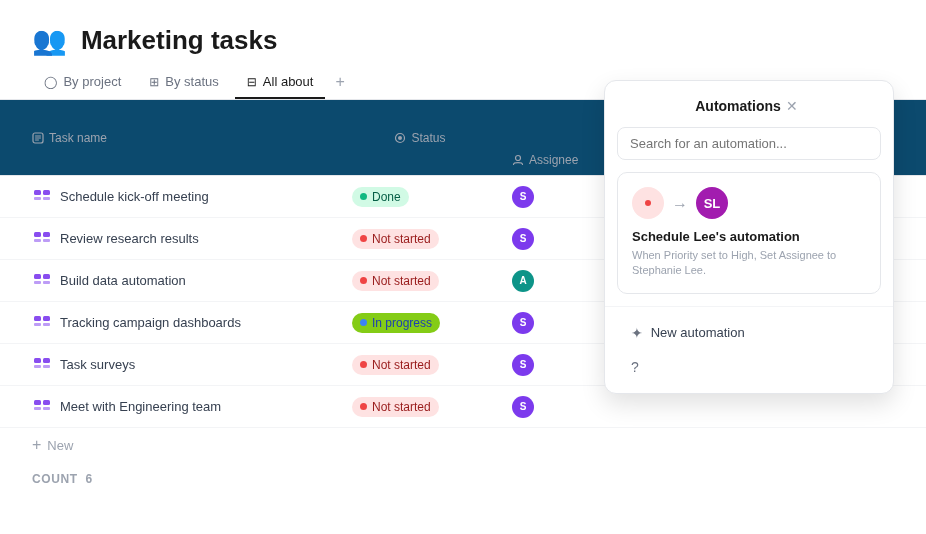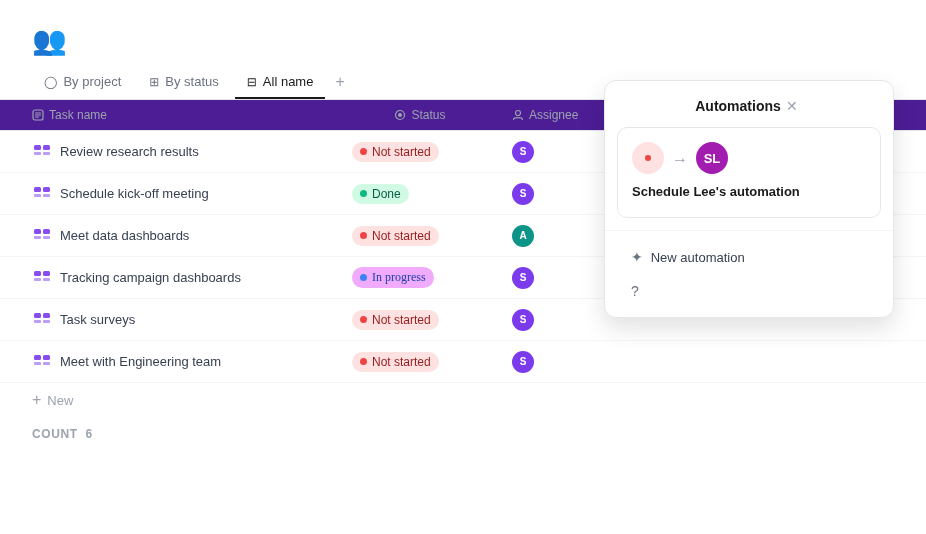--- a/index.html
+++ b/index.html
@@ -110,21 +110,21 @@
       width: 100%;
       border-collapse: collapse;
     }
     thead th {
       padding: 8px 12px;
       font-size: 12px;
       font-weight: 500;
       color: #9ca3af;
       text-align: left;
       border-bottom: 1px solid #e5e7eb;
-      background: #4c1d95;
+      background: #0c4a6e;
     }
     thead th:first-child { padding-left: 32px; width: 340px; }
     thead th:nth-child(2) { width: 160px; }
     thead th:nth-child(3) { width: 160px; }
 
     tbody tr {
       border-bottom: 1px solid #f3f4f6;
     }
     tbody td {
       padding: 9px 12px;
@@ -163,23 +163,22 @@
       background: #d1fae5;
       color: #065f46;
     }
     .status-done .status-dot { background: #10b981; }
     .status-not-started {
       background: #fee2e2;
       color: #991b1b;
     }
     .status-not-started .status-dot { background: #ef4444; }
     .status-in-progress {
-      background: #f0abfc;
+      background: #84cc16;
       color: #1e40af;
-      font-family: Liberation Serif, serif;
     }
     .status-in-progress .status-dot { background: #3b82f6; }
 
     .assignee-cell {
       display: flex;
       align-items: center;
       gap: 6px;
     }
     .avatar {
       width: 22px;
@@ -330,34 +329,35 @@
     .footer-icon {
       font-size: 14px;
       color: #6b7280;
     }
   </style>
 </head>
 <body>
 
 <div class="page-header">
   <span class="logo-icon">👥</span>
+  <h1 class="page-title">Marketing tasks</h1>
 </div>
 
 <div class="tab-bar">
   <div class="tab">
     <span class="tab-icon">◯</span>
     <span>By project</span>
   </div>
   <div class="tab">
     <span class="tab-icon">⊞</span>
     <span>By status</span>
   </div>
   <div class="tab active">
     <span class="tab-icon">⊟</span>
-    <span>All name</span>
+    <span>All about</span>
   </div>
   <div class="add-tab">+</div>
 
   <div class="toolbar-right">
     <button class="toolbar-btn">
       <svg width="14" height="14" viewBox="0 0 14 14" fill="none" xmlns="http://www.w3.org/2000/svg">
         <line x1="1" y1="3" x2="13" y2="3" stroke="#6b7280" stroke-width="1.5" stroke-linecap="round"></line>
         <line x1="3" y1="7" x2="11" y2="7" stroke="#6b7280" stroke-width="1.5" stroke-linecap="round"></line>
         <line x1="5" y1="11" x2="9" y2="11" stroke="#6b7280" stroke-width="1.5" stroke-linecap="round"></line>
       </svg>
@@ -410,21 +410,21 @@
         <th>
           <span style="display:flex;align-items:center;gap:5px;justify-content:center;">
             <svg width="12" height="12" viewBox="0 0 12 12" fill="none">
               <circle cx="6" cy="6" r="4.5" stroke="#9ca3af" stroke-width="1.2"></circle>
               <circle cx="6" cy="6" r="2" fill="#9ca3af"></circle>
             </svg>
             <span>Status</span>
           </span>
         </th>
         <th>
-          <span style="display:flex;align-items:center;gap:5px;">
+          <span style="display:flex;align-items:center;gap:5px;margin-top:45px;">
             <svg width="12" height="12" viewBox="0 0 12 12" fill="none">
               <circle cx="6" cy="4" r="2.5" stroke="#9ca3af" stroke-width="1.2"></circle>
               <path d="M1.5 10.5c0-2.5 9-2.5 9 0" stroke="#9ca3af" stroke-width="1.2" stroke-linecap="round"></path>
             </svg>
             <span>Assignee</span>
           </span>
         </th>
         <th></th>
       </tr>
     </thead>
@@ -434,75 +434,75 @@
       <td>
         <div class="task-name-cell">
           <span class="task-dot">
             <svg width="20" height="20" viewBox="0 0 20 20" fill="none">
               <rect x="2" y="5" width="7" height="5" rx="1.5" fill="#7c3aed" opacity="0.9"></rect>
               <rect x="11" y="5" width="7" height="5" rx="1.5" fill="#7c3aed" opacity="0.9"></rect>
               <rect x="2" y="12" width="7" height="3" rx="1" fill="#7c3aed" opacity="0.5"></rect>
               <rect x="11" y="12" width="7" height="3" rx="1" fill="#7c3aed" opacity="0.5"></rect>
             </svg>
           </span>
-          <span>Review research results</span>
-        </div>
-      </td>
-      <td>
-        <span class="status-badge status-not-started">
+          <span>Schedule kick-off meeting</span>
+        </div>
+      </td>
+      <td>
+        <span class="status-badge status-done">
           <span class="status-dot"></span>
-          <span>Not started</span>
+          <span>Done</span>
         </span>
       </td>
       <td>
         <div class="assignee-cell">
           <div class="avatar" style="background:#7c3aed">S</div>
         </div>
       </td>
       <td></td>
     </tr>
         <tr>
       <td>
         <div class="task-name-cell">
           <span class="task-dot">
             <svg width="20" height="20" viewBox="0 0 20 20" fill="none">
               <rect x="2" y="5" width="7" height="5" rx="1.5" fill="#7c3aed" opacity="0.9"></rect>
               <rect x="11" y="5" width="7" height="5" rx="1.5" fill="#7c3aed" opacity="0.9"></rect>
               <rect x="2" y="12" width="7" height="3" rx="1" fill="#7c3aed" opacity="0.5"></rect>
               <rect x="11" y="12" width="7" height="3" rx="1" fill="#7c3aed" opacity="0.5"></rect>
             </svg>
           </span>
-          <span>Schedule kick-off meeting</span>
-        </div>
-      </td>
-      <td>
-        <span class="status-badge status-done">
+          <span>Review research results</span>
+        </div>
+      </td>
+      <td>
+        <span class="status-badge status-not-started">
           <span class="status-dot"></span>
-          <span>Done</span>
+          <span>Not started</span>
         </span>
       </td>
       <td>
         <div class="assignee-cell">
           <div class="avatar" style="background:#7c3aed">S</div>
         </div>
       </td>
       <td></td>
     </tr>
         <tr>
       <td>
         <div class="task-name-cell">
           <span class="task-dot">
             <svg width="20" height="20" viewBox="0 0 20 20" fill="none">
               <rect x="2" y="5" width="7" height="5" rx="1.5" fill="#7c3aed" opacity="0.9"></rect>
               <rect x="11" y="5" width="7" height="5" rx="1.5" fill="#7c3aed" opacity="0.9"></rect>
               <rect x="2" y="12" width="7" height="3" rx="1" fill="#7c3aed" opacity="0.5"></rect>
               <rect x="11" y="12" width="7" height="3" rx="1" fill="#7c3aed" opacity="0.5"></rect>
             </svg>
           </span>
-          <span>Meet data dashboards</span>
+          <span>Build data automation</span>
         </div>
       </td>
       <td>
         <span class="status-badge status-not-started">
           <span class="status-dot"></span>
           <span>Not started</span>
         </span>
       </td>
       <td>
         <div class="assignee-cell">
@@ -604,34 +604,36 @@
     <span>COUNT</span>
     &nbsp;<span>6</span>
   </div>
 </div>
 
 <div class="automations-panel">
   <div class="panel-header">
     <span class="panel-title">Automations</span>
     <button class="close-btn">✕</button>
   </div>
+  <input class="search-box" type="text" placeholder="Search for an automation..." style="">
   <div class="automation-card">
     <div class="automation-card-icons">
       <div class="auto-trigger-icon">
         <svg width="14" height="14" viewBox="0 0 14 14" fill="none">
           <circle cx="7" cy="7" r="6" fill="#fee2e2"></circle>
           <circle cx="7" cy="7" r="3" fill="#ef4444"></circle>
         </svg>
       </div>
       <span class="auto-arrow">→</span>
       <div class="auto-avatar">
         <span>SL</span>
       </div>
     </div>
     <div class="automation-name">Schedule Lee's automation</div>
+    <div class="automation-desc">When Priority set to High, Set Assignee to Stephanie Lee.</div>
   </div>
   <div class="panel-footer">
     <div class="panel-footer-item">
       <span class="footer-icon">✦</span>
       <span>New automation</span>
     </div>
     <div class="panel-footer-item">
       <span class="footer-icon">?</span>
     </div>
   </div>

